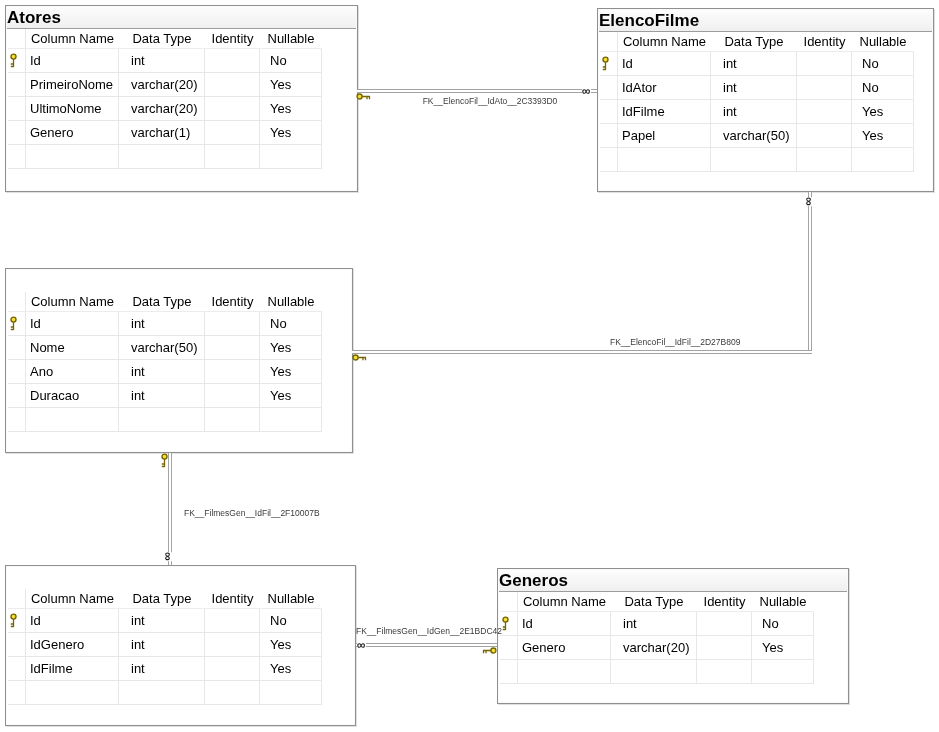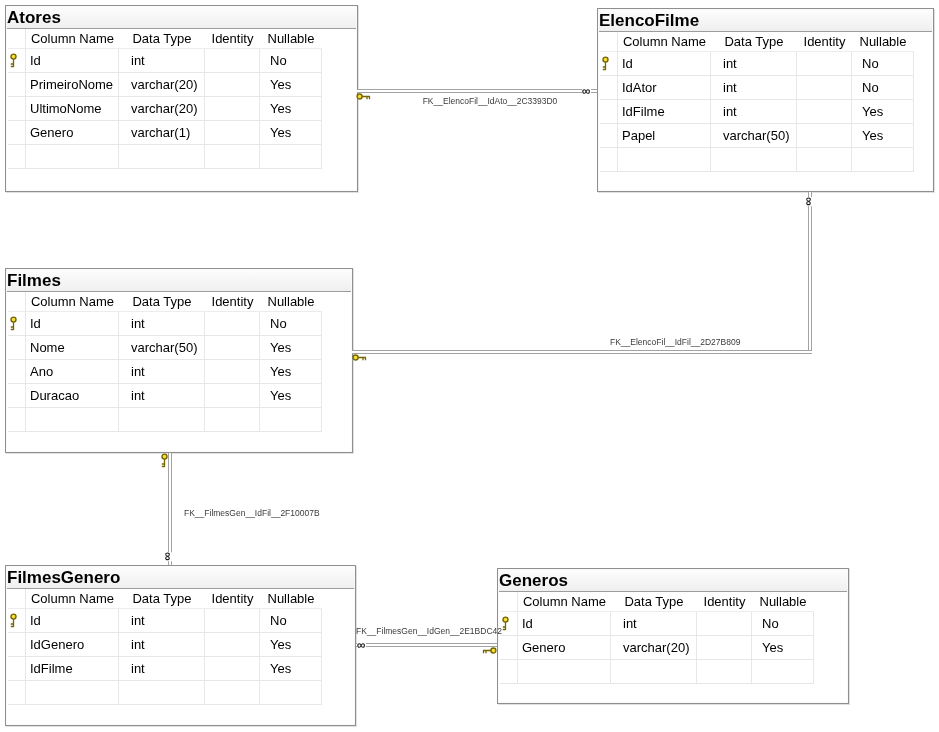--- a/index.html
+++ b/index.html
@@ -144,21 +144,20 @@
         <div class="c null">Yes</div>
         <div class="c sel"></div>
         <div class="c name"></div>
         <div class="c type"></div>
         <div class="c ident"></div>
         <div class="c null"></div>
       </div>
   </div>
 
   <div class="tbl" id="t2">
-    <div class="caption">Filmes</div>
     <div class="grid">
         <div class="c hc sel"></div>
         <div class="c hc">Column Name</div>
         <div class="c hc">Data Type</div>
         <div class="c hc">Identity</div>
         <div class="c hc">Nullable</div>
         <div class="c sel">
           <span class="rowkey"><svg viewBox="0 0 15 9" width="15" height="9">
               <circle cx="3.6" cy="4.5" r="2.5" fill="#f7df36" stroke="#756600" stroke-width="1.4"></circle>
               <path d="M6 4.5 H14 M11 4.5 V7.2 M13.5 4.5 V7.2" stroke="#756600" stroke-width="1.3" fill="none"></path>
@@ -185,21 +184,20 @@
         <div class="c null">Yes</div>
         <div class="c sel"></div>
         <div class="c name"></div>
         <div class="c type"></div>
         <div class="c ident"></div>
         <div class="c null"></div>
       </div>
   </div>
 
   <div class="tbl" id="t3">
-    <div class="caption">FilmesGenero</div>
     <div class="grid">
         <div class="c hc sel"></div>
         <div class="c hc">Column Name</div>
         <div class="c hc">Data Type</div>
         <div class="c hc">Identity</div>
         <div class="c hc">Nullable</div>
         <div class="c sel">
           <span class="rowkey"><svg viewBox="0 0 15 9" width="15" height="9">
               <circle cx="3.6" cy="4.5" r="2.5" fill="#f7df36" stroke="#756600" stroke-width="1.4"></circle>
               <path d="M6 4.5 H14 M11 4.5 V7.2 M13.5 4.5 V7.2" stroke="#756600" stroke-width="1.3" fill="none"></path>

